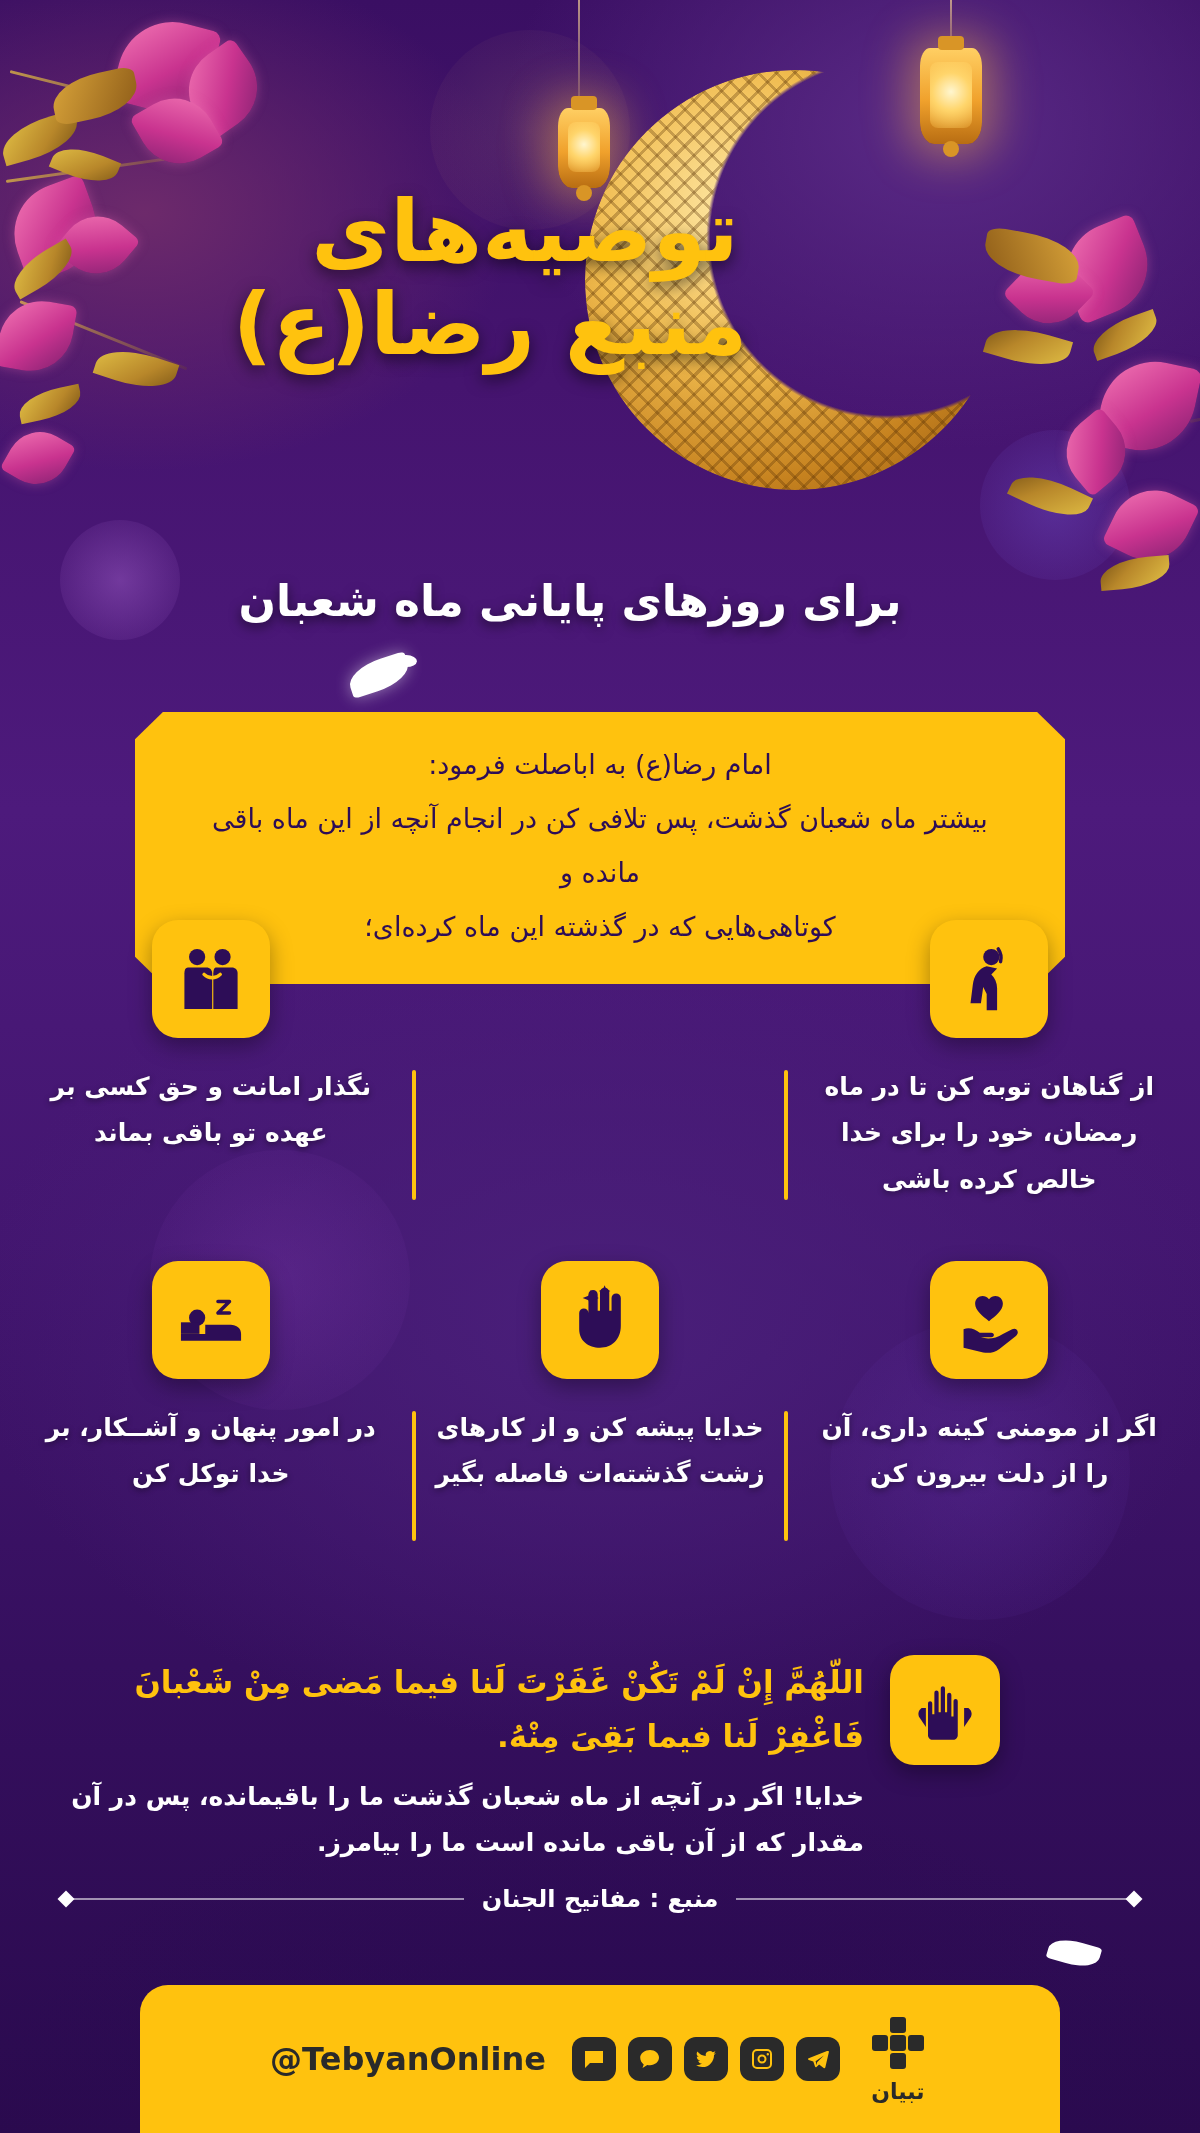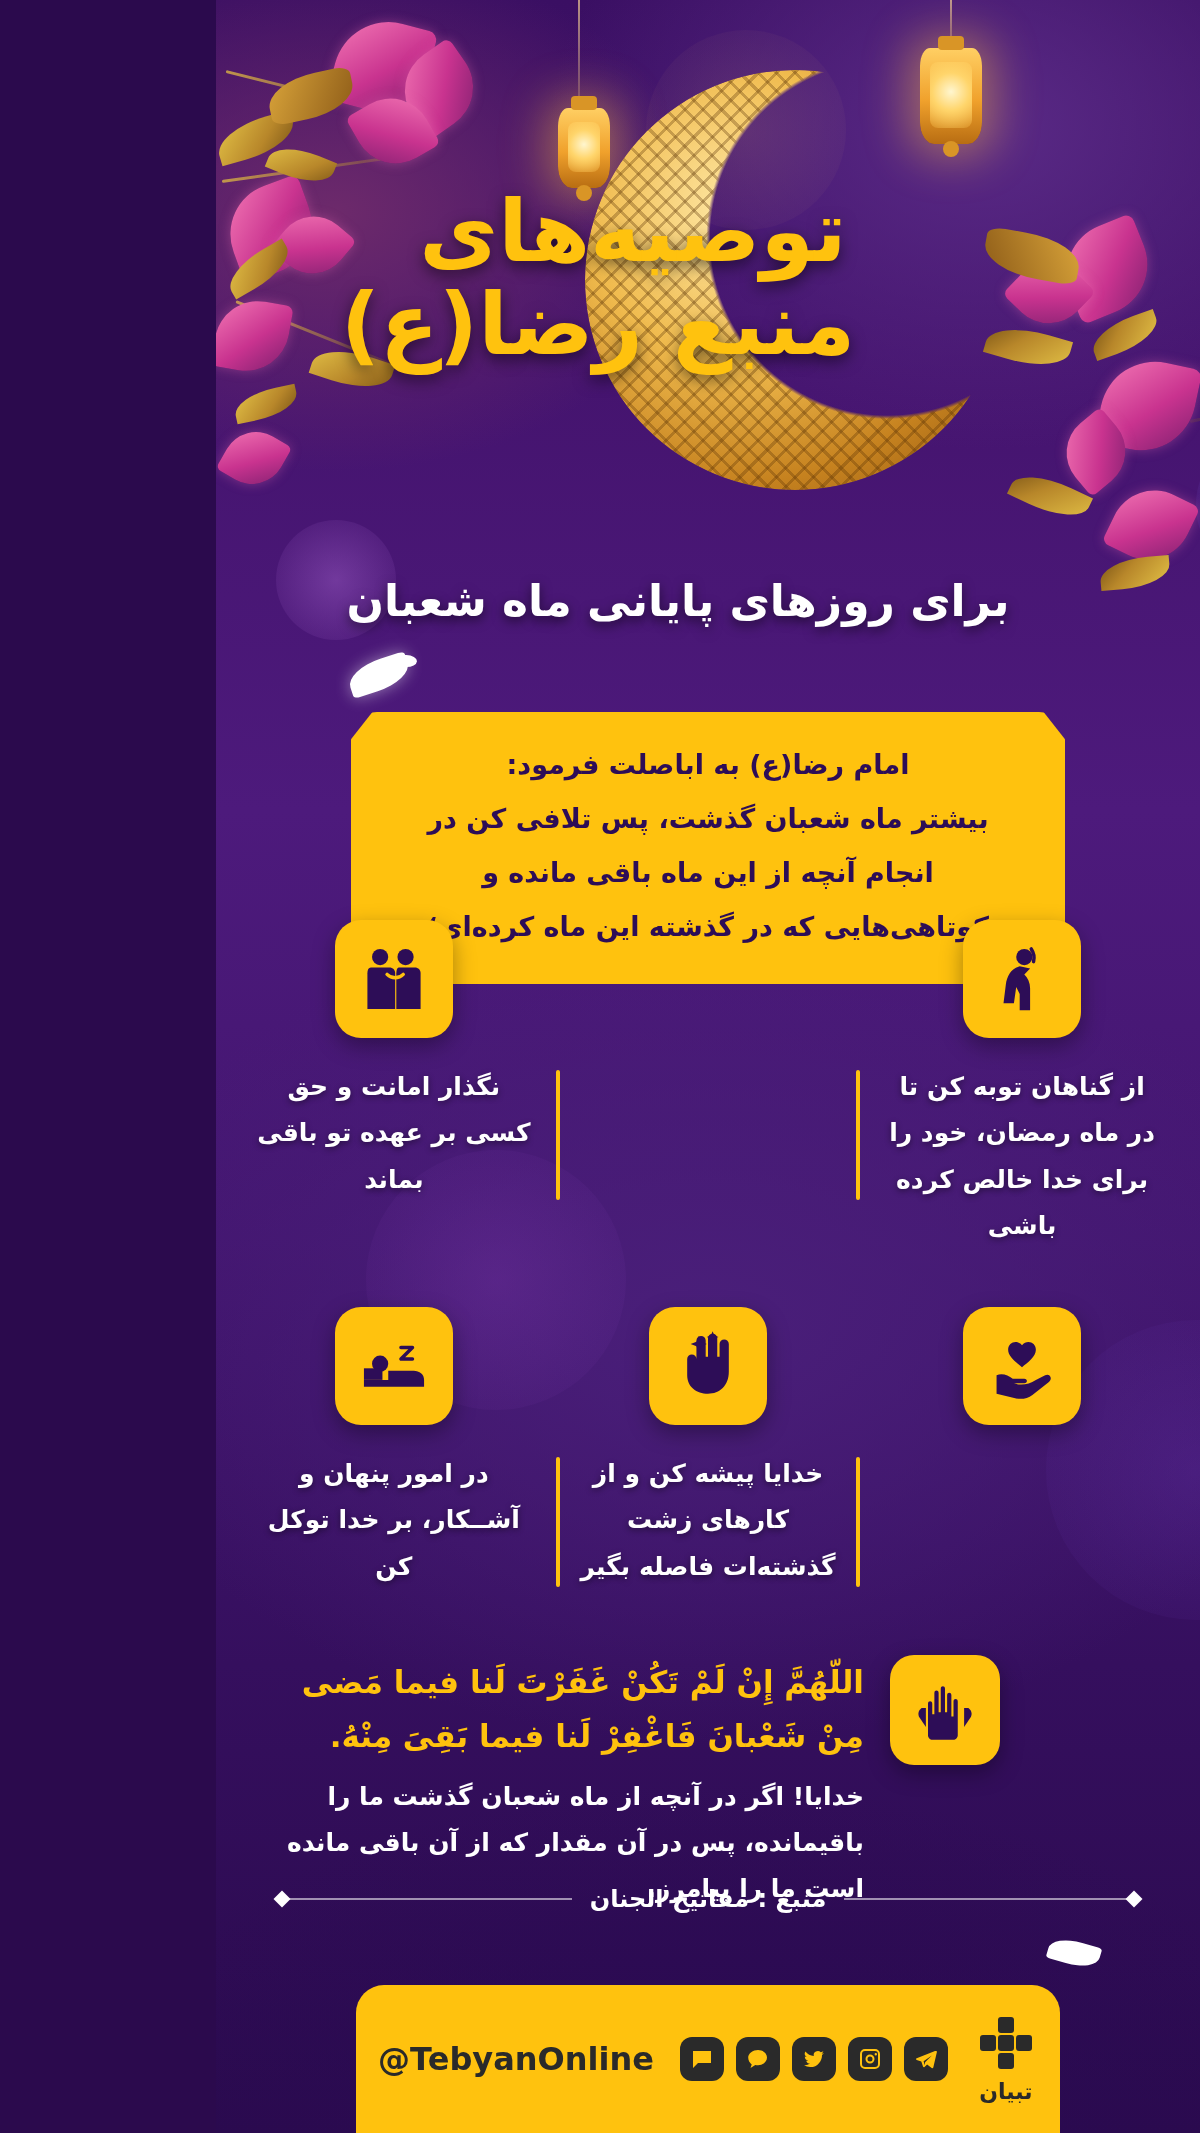--- a/index.html
+++ b/index.html
@@ -5,30 +5,29 @@
   html, body {
     margin: 0;
     padding: 0;
     background: #2b0a4d;
   }
   body {
     font-family: "DejaVu Sans", "Liberation Sans", sans-serif;
   }
   .poster {
     position: relative;
-    width: 948px;
+    width: 1200px;
     height: 2133px;
     overflow: hidden;
     background:
       radial-gradient(ellipse 700px 520px at 78% 6%, #5a2a86 0%, rgba(90,42,134,0) 62%),
       radial-gradient(ellipse 620px 430px at 12% 10%, #6d2a6b 0%, rgba(109,42,107,0) 60%),
       radial-gradient(ellipse 900px 600px at 50% 62%, #4a1f7a 0%, rgba(74,31,122,0) 70%),
       radial-gradient(ellipse 900px 500px at 50% 100%, #2a0a52 0%, rgba(42,10,82,0) 70%),
       linear-gradient(180deg, #3a0f63 0%, #45146f 18%, #4d1a7c 38%, #431670 58%, #350f5e 78%, #2a0a4e 100%);
-    padding-left: 36px;
   }
 
   
   .bokeh { position: absolute; border-radius: 50%; pointer-events: none; }
 
   
   .moon-wrap {
     position: absolute;
     top: 70px; right: 195px;
     width: 420px; height: 420px;
@@ -157,21 +156,21 @@
   .quote {
     position: absolute;
     top: 712px;
     left: 135px; right: 135px;
     background: #ffc20e;
     color: #2d0d57;
     text-align: center;
     padding: 26px 48px 30px;
     font-size: 27px;
     line-height: 2.0;
-    font-weight: bold;
+    font-weight: normal;
     z-index: 6;
     clip-path: polygon(
       0% 10%, 3% 0%, 97% 0%, 100% 10%,
       100% 90%, 97% 100%, 3% 100%, 0% 90%
     );
     border-radius: 26px;
     box-shadow: 0 10px 30px rgba(0,0,0,0.35);
   }
   .quote .qline { display: block; }
 
@@ -467,20 +466,21 @@
       <div class="divider div-a"></div>
       <div class="divider div-b"></div>
 
       <div class="tip">
         <div class="tip-icon">
           <svg viewBox="0 0 64 64" aria-hidden="true">
             <path d="M32 14c-4-5-12-3-12 4 0 6 7 11 12 15 5-4 12-9 12-15 0-7-8-9-12-4z" fill="#2d0d57"></path>
             <path d="M10 40c5-2 10 0 14 3h10c3 0 3 4 0 4h-9c6 2 13 1 19-3l8-4c4-2 7 3 3 6l-14 11c-4 3-9 4-14 3l-17-4V40z" fill="#2d0d57"></path>
           </svg>
         </div>
+        <div class="tip-text">اگر از مومنی کینه داری، آن را از دلت بیرون کن</div>
       </div>
 
       <div class="tip">
         <div class="tip-icon">
           <svg viewBox="0 0 64 64" aria-hidden="true">
             <path d="M22 26V10a4 4 0 0 1 8 0v14h2V8a4 4 0 0 1 8 0v16h2V13a4 4 0 0 1 8 0v24c0 12-8 19-18 19S14 50 14 40V26a4 4 0 0 1 8 0z" fill="#2d0d57"></path>
             <path d="M24 6l2 5 5 2-5 2-2 5-2-5-5-2 5-2z" fill="#2d0d57"></path>
             <path d="M36 2l1.4 3.4L41 7l-3.6 1.6L36 12l-1.4-3.4L31 7l3.6-1.6z" fill="#2d0d57"></path>
           </svg>
         </div>

